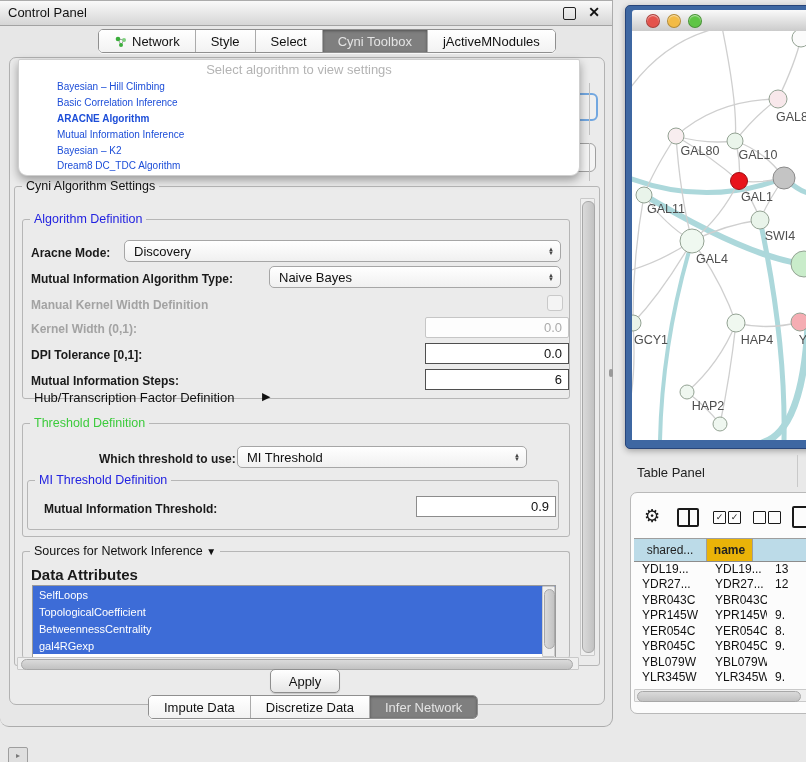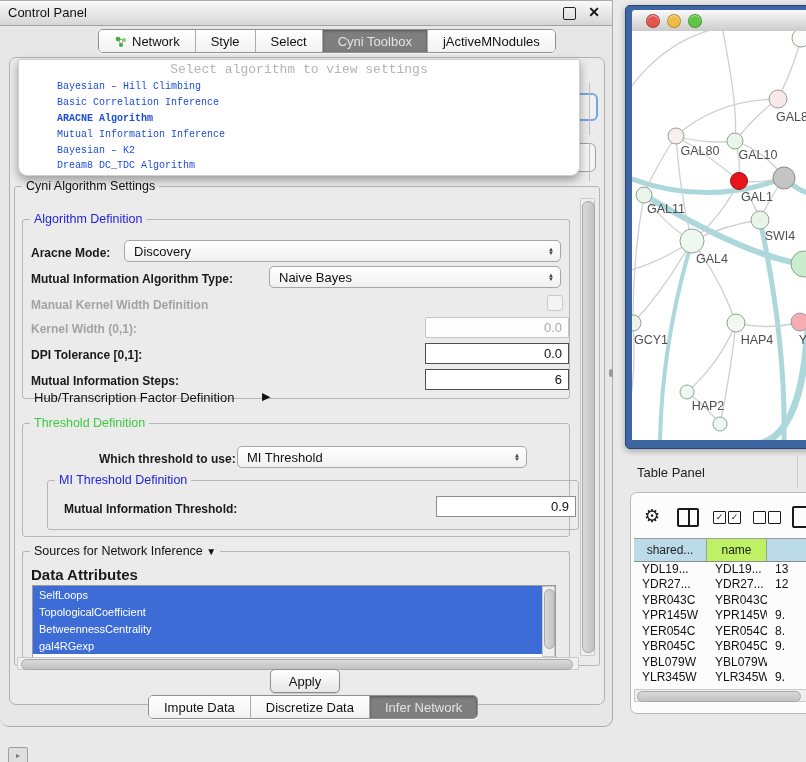--- a/index.html
+++ b/index.html
@@ -34,21 +34,21 @@
          border:1px solid #A6A6A6;border-radius:5px;background:linear-gradient(#FFFFFF,#F0F0F0);
          font-size:13px;color:#111;padding:0 6px 0 9px;box-sizing:border-box;}
   .stepper{display:flex;flex-direction:column;align-items:center;line-height:4.5px;font-size:6px;color:#444;}
   .field{height:21px;border:1px solid #4F4F4F;background:#FFF;font-size:13px;color:#111;
          display:flex;align-items:center;justify-content:flex-end;padding:0 6px;box-sizing:border-box;}
   .field.dis{border:1px solid #C6C6C6;color:#ABABAB;background:#FDFDFD;border-radius:2px;}
   .chk{width:14px;height:14px;border:1px solid #C9C9C9;border-radius:3px;background:#F4F4F4;}
   .tri{font-size:11px;color:#111;}
   
   .popup{left:18px;top:58px;width:560px;height:115px;background:#FFF;border:1px solid #CFCFCF;
-         border-radius:2px 2px 9px 9px;box-shadow:0 4px 10px rgba(0,0,0,.35);z-index:30;overflow:hidden;font-family:Liberation Mono, monospace;}
+         border-radius:2px 2px 9px 9px;box-shadow:0 4px 10px rgba(0,0,0,.35);z-index:30;overflow:hidden;}
   .popup-ph{height:17px;text-align:center;font-size:13px;color:#B4B4B4;padding-top:2px;}
   .popup-item{height:15.8px;font-size:10px;color:#1d4ed8;padding-left:6px;display:flex;align-items:center;margin-left:32px;}
   .popup-item.sel{font-weight:bold;}
   .frag{z-index:5;}
   
   .listbox{background:#FFF;border:1px solid #9B9B9B;overflow:hidden;}
   .list-item{height:17px;background:#3D6CD7;color:#FFF;font-size:11px;display:flex;align-items:center;padding-left:6px;}
   
   .sb-track{background:#EFEFEF;border:1px solid #C9C9C9;border-radius:1px;box-sizing:border-box;}
   .sb-thumb{background:linear-gradient(90deg,#DADADA,#C2C2C2);border:1px solid #A8A8A8;border-radius:6px;}
@@ -173,21 +173,21 @@
   <div class="abs gbox" style="left:22px;top:422px;width:546px;height:112px;">
     <span class="gbox-title gt-green">Threshold Definition</span>
     <span class="abs lbl" style="left:76px;top:28px;">Which threshold to use:</span>
     <div class="abs combo" style="left:214px;top:22px;width:290px;">
       <span>MI Threshold</span>
       <span class="stepper">
           <span>▲</span>
           <span>▼</span>
         </span>
     </div>
-    <div class="abs gbox" style="left:24px;top:56px;width:530px;height:48px;text-decoration:underline;">
+    <div class="abs gbox" style="left:4px;top:56px;width:530px;height:48px;text-decoration:underline;">
       <span class="gbox-title gt-blue" style="background:#EBEBEB;">MI Threshold Definition</span>
       <span class="abs lbl" style="left:16px;top:21px;">Mutual Information Threshold:</span>
       <div class="abs field" style="left:388px;top:15px;width:140px;border:1px solid #8C8C8C;">0.9</div>
     </div>
   </div>
 
   <div class="abs gbox" style="left:22px;top:550px;width:546px;height:106px;border-bottom:none;">
     <span class="gbox-title">
       <span>Sources for Network Inference</span>
       <span class="tri" style="font-size:10px;">▼</span>
@@ -308,21 +308,21 @@
   <span class="abs icon" style="left:13px;top:12px;font-size:18px;">⚙</span>
   <div class="abs cols-icon" style="left:46px;top:15px;"></div>
   <span class="abs cb" style="left:82px;top:18px;">✓</span>
   <span class="abs cb" style="left:97px;top:18px;">✓</span>
   <span class="abs cb" style="left:122px;top:18px;"></span>
   <span class="abs cb" style="left:137px;top:18px;"></span>
   <div class="abs page-icon" style="left:161px;top:13px;"></div>
 
   <div class="abs thead" style="left:3px;top:45px;width:194px;" id="table-head">
       <div class="th" style="width: 73px; background: rgb(188, 219, 232);">shared...</div>
-      <div class="th" style="width: 60px; background: #bef264;">name</div>
+      <div class="th" style="width: 46px; background: #eab308; font-weight: bold;">name</div>
       <div class="th" style="width: 61px; background: rgb(188, 219, 232);"></div>
     </div>
   <div class="abs" style="left:3px;top:68px;width:194px;height:127px;overflow:hidden;" id="table-body">
       <div class="trow">
         <div class="td" style="width: 73px;">YDL19...</div>
         <div class="td" style="width: 60px;">YDL19...</div>
         <div class="td" style="width: 61px;">13</div>
       </div>
       <div class="trow">
         <div class="td" style="width: 73px;">YDR27...</div>

